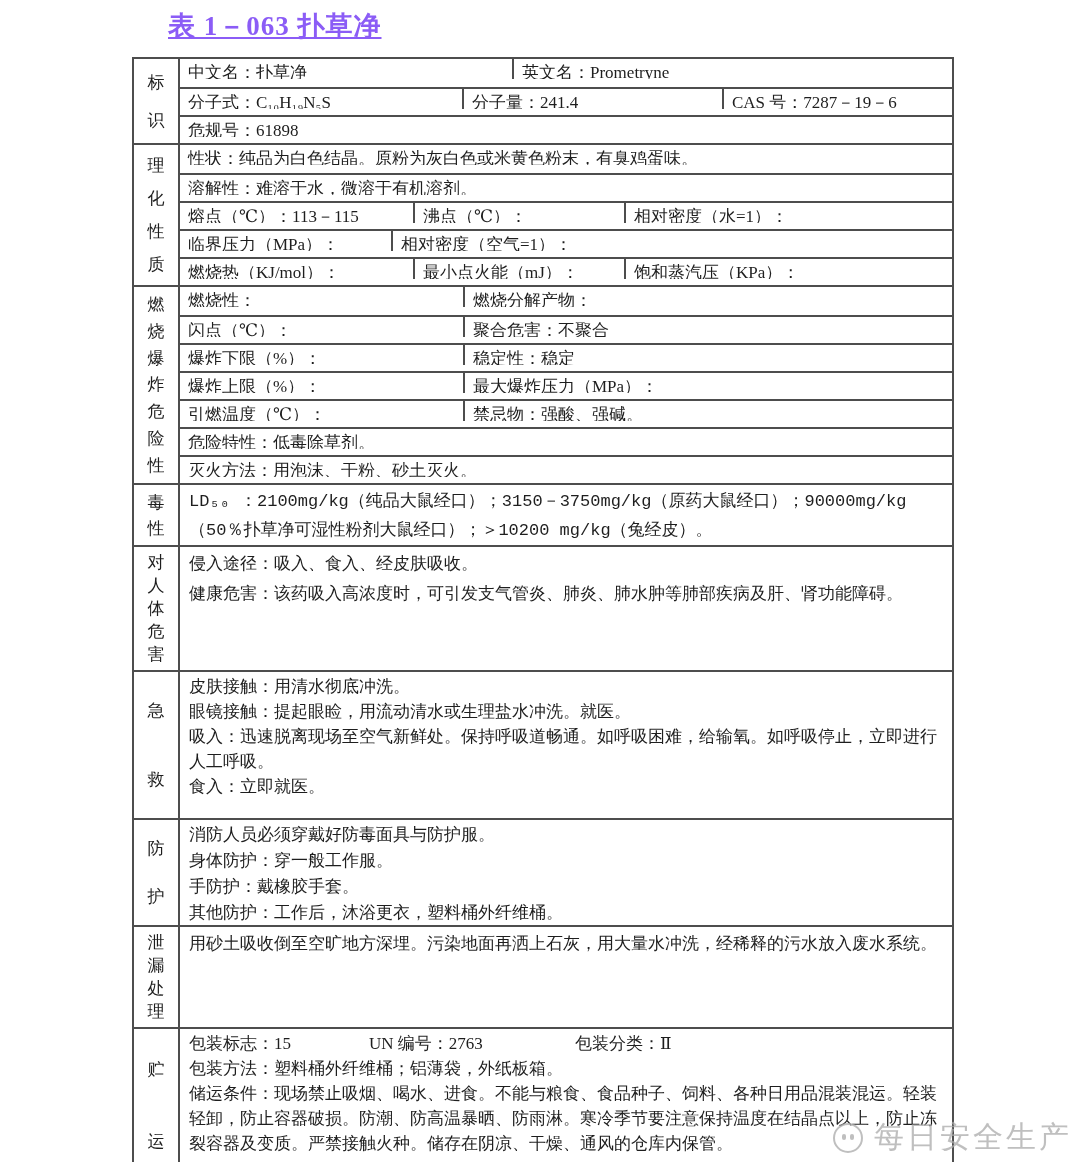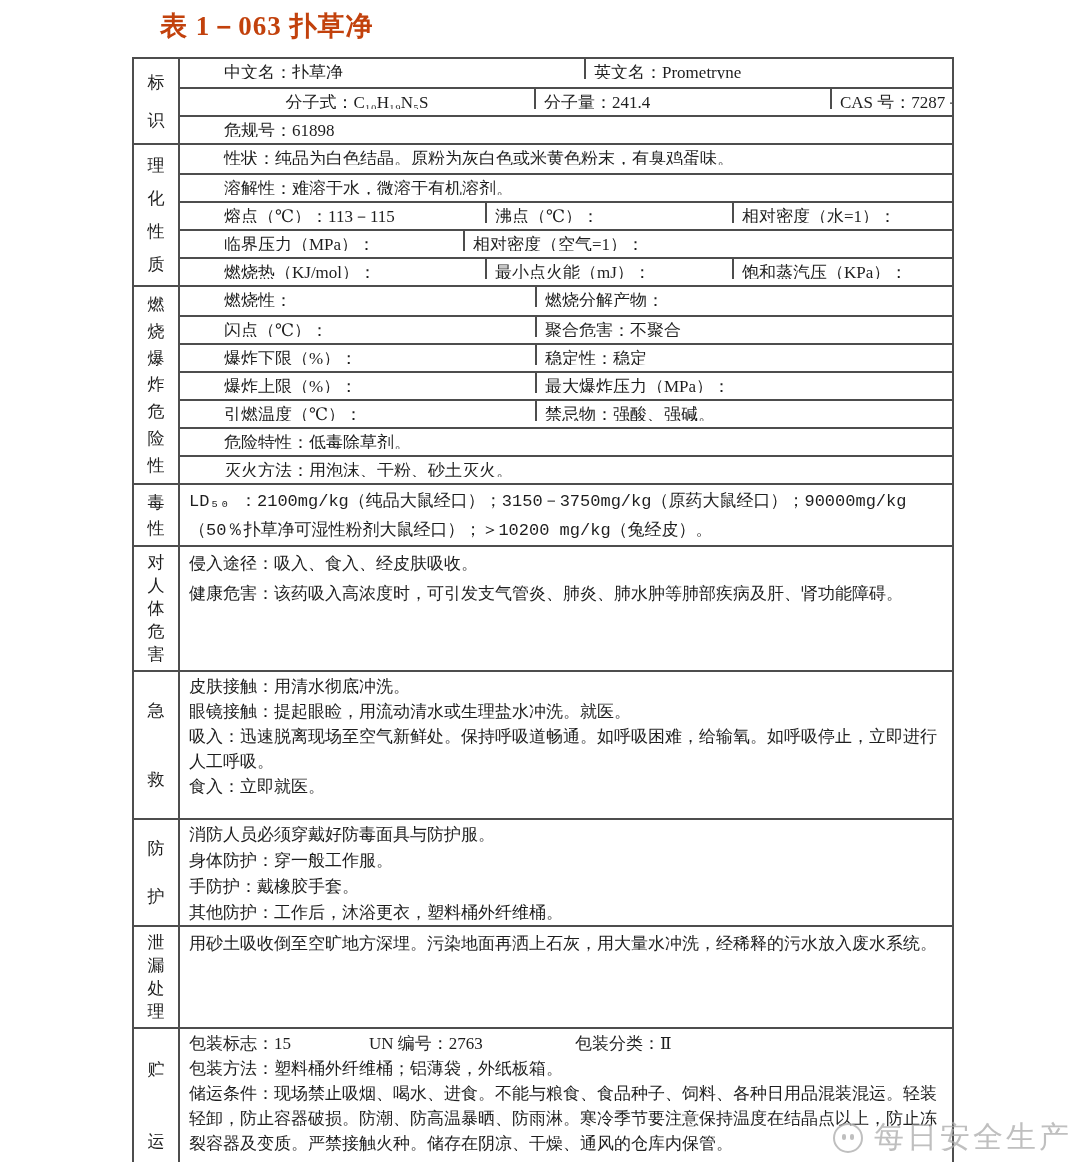--- a/index.html
+++ b/index.html
@@ -4,22 +4,22 @@
 <style>
   :root { --bc: #4d4d4d; --tc: #1e1e1e; }
   * { box-sizing: border-box; margin: 0; padding: 0; }
   html,body { background:#ffffff; }
   body {
     width: 1080px; height: 1162px; position: relative; overflow: hidden;
     font-family: "Liberation Serif", "DejaVu Serif", serif;
     color: var(--tc); font-size: 17px;
   }
   .title {
-    position: absolute; left: 160px; top: 8px;
-    font-size: 27px; font-weight: bold; letter-spacing: 1px; color:#c2410c;
+    position: absolute; left: 168px; top: 8px;
+    font-size: 27px; font-weight: bold; letter-spacing: 1px; color:#8b5cf6;text-decoration:underline;
   }
   .tbl {
     position: absolute; left: 132px; top: 57px; width: 822px;
     border: 2px solid var(--bc);
     display: flex; flex-direction: column;
     background: #fff;
   }
   .section { display: flex; }
   .section + .section { border-top: 2px solid var(--bc); }
   .label-cell {
@@ -29,25 +29,25 @@
     padding: 4px 0;
   }
   .content { flex: 1; min-width: 0; display: flex; flex-direction: column; }
   .row { display: flex; flex: none; }
   .row + .row { border-top: 2px solid var(--bc); }
   .cell {
     padding: 0 8px; white-space: nowrap; overflow: hidden;
     line-height: 28px; height: 28px;
   }
   .cell + .cell { border-left: 2px solid var(--bc); }
-  .h30 .cell { height: 20px; line-height: 27px; margin-left: 36px; }
+  .h30 .cell { height: 20px; line-height: 27px; }
   .row.h30 { height: 28px; }
   
   .w332 { width: 332px; flex: none; }
-  .w282 { width: 282px; flex: none; text-align: center; }
+  .w282 { width: 282px; flex: none; }
   .w260 { width: 260px; flex: none; }
   .w233 { width: 233px; flex: none; }
   .w211 { width: 211px; flex: none; }
   .w283 { width: 283px; flex: none; }
   .grow  { flex: 1; min-width: 0; }
   
   .p-cell { padding: 2px 9px; overflow: hidden; }
   .p-cell p { line-height: 30px; }
   .ht60  { height: 60px;  } .ht60 p  { line-height: 29px; font-family: Liberation Mono, monospace; }
   .ht110 { height: 110px; } .ht110 p { line-height: 30px; }

